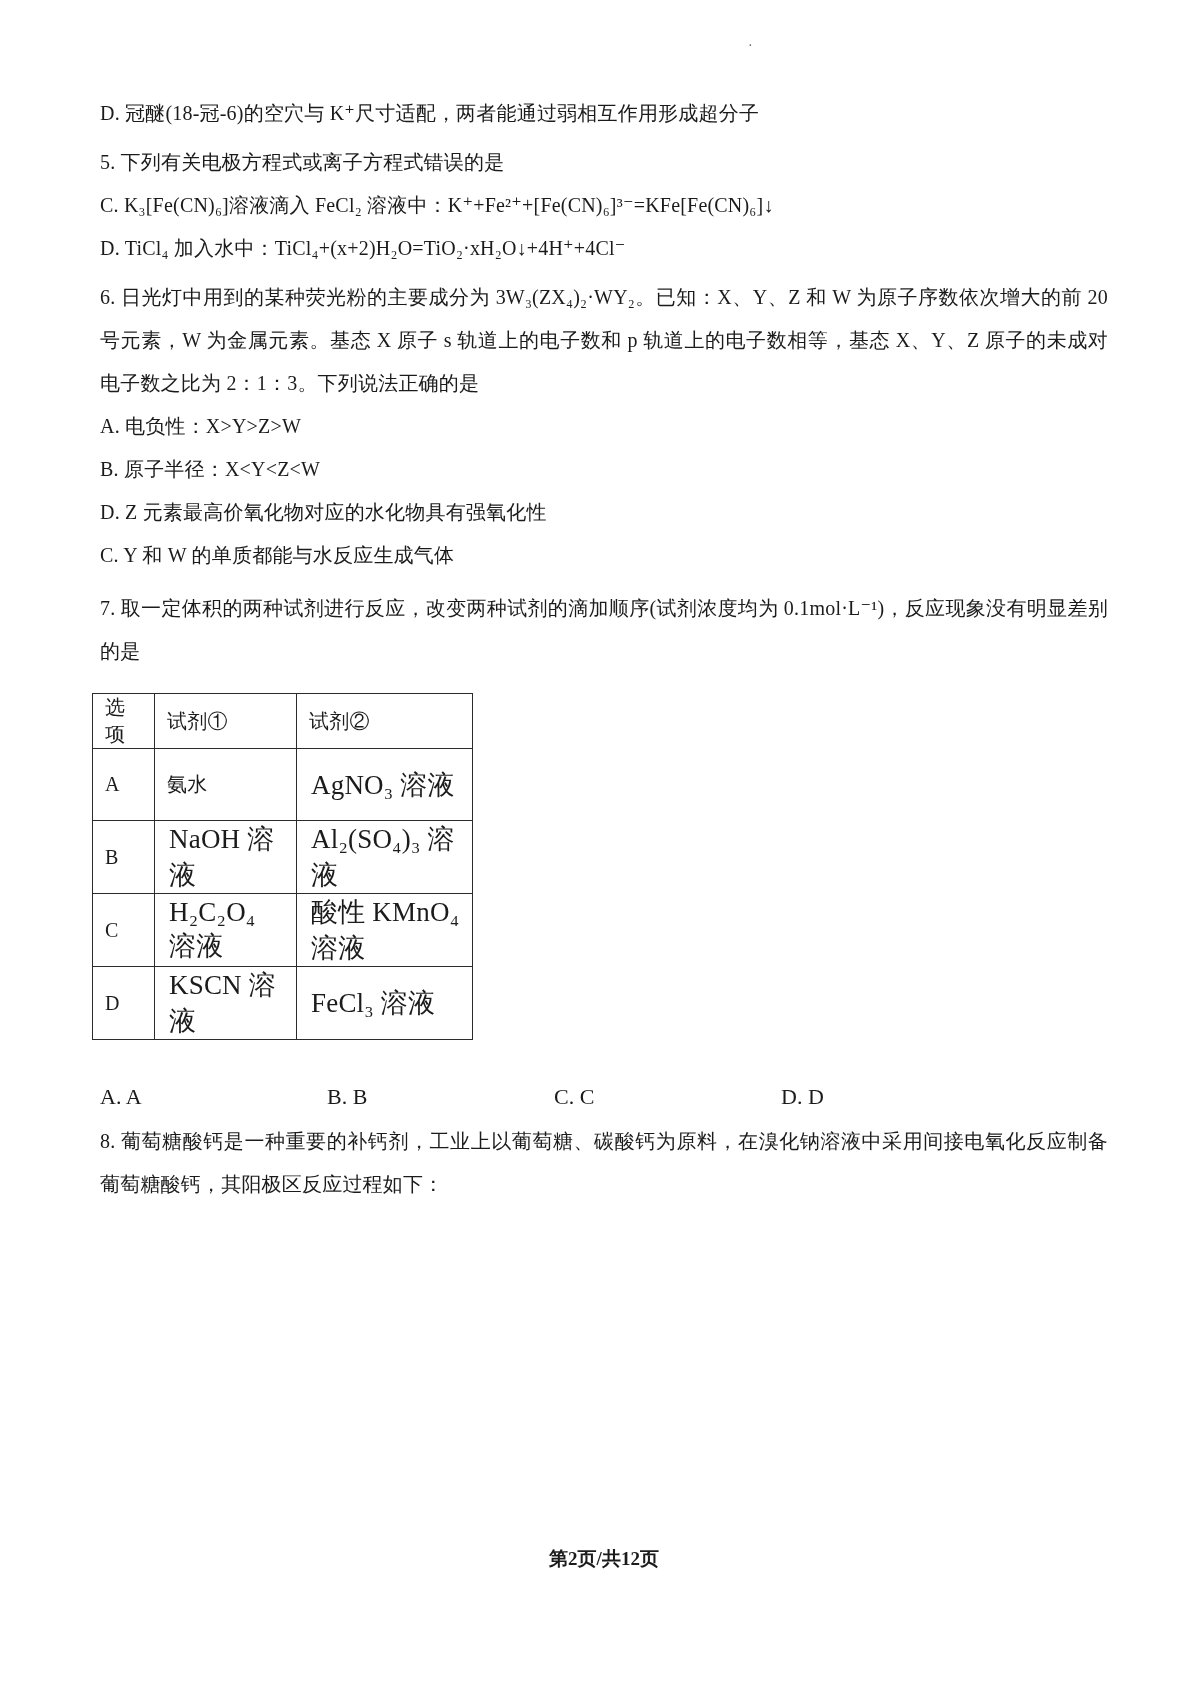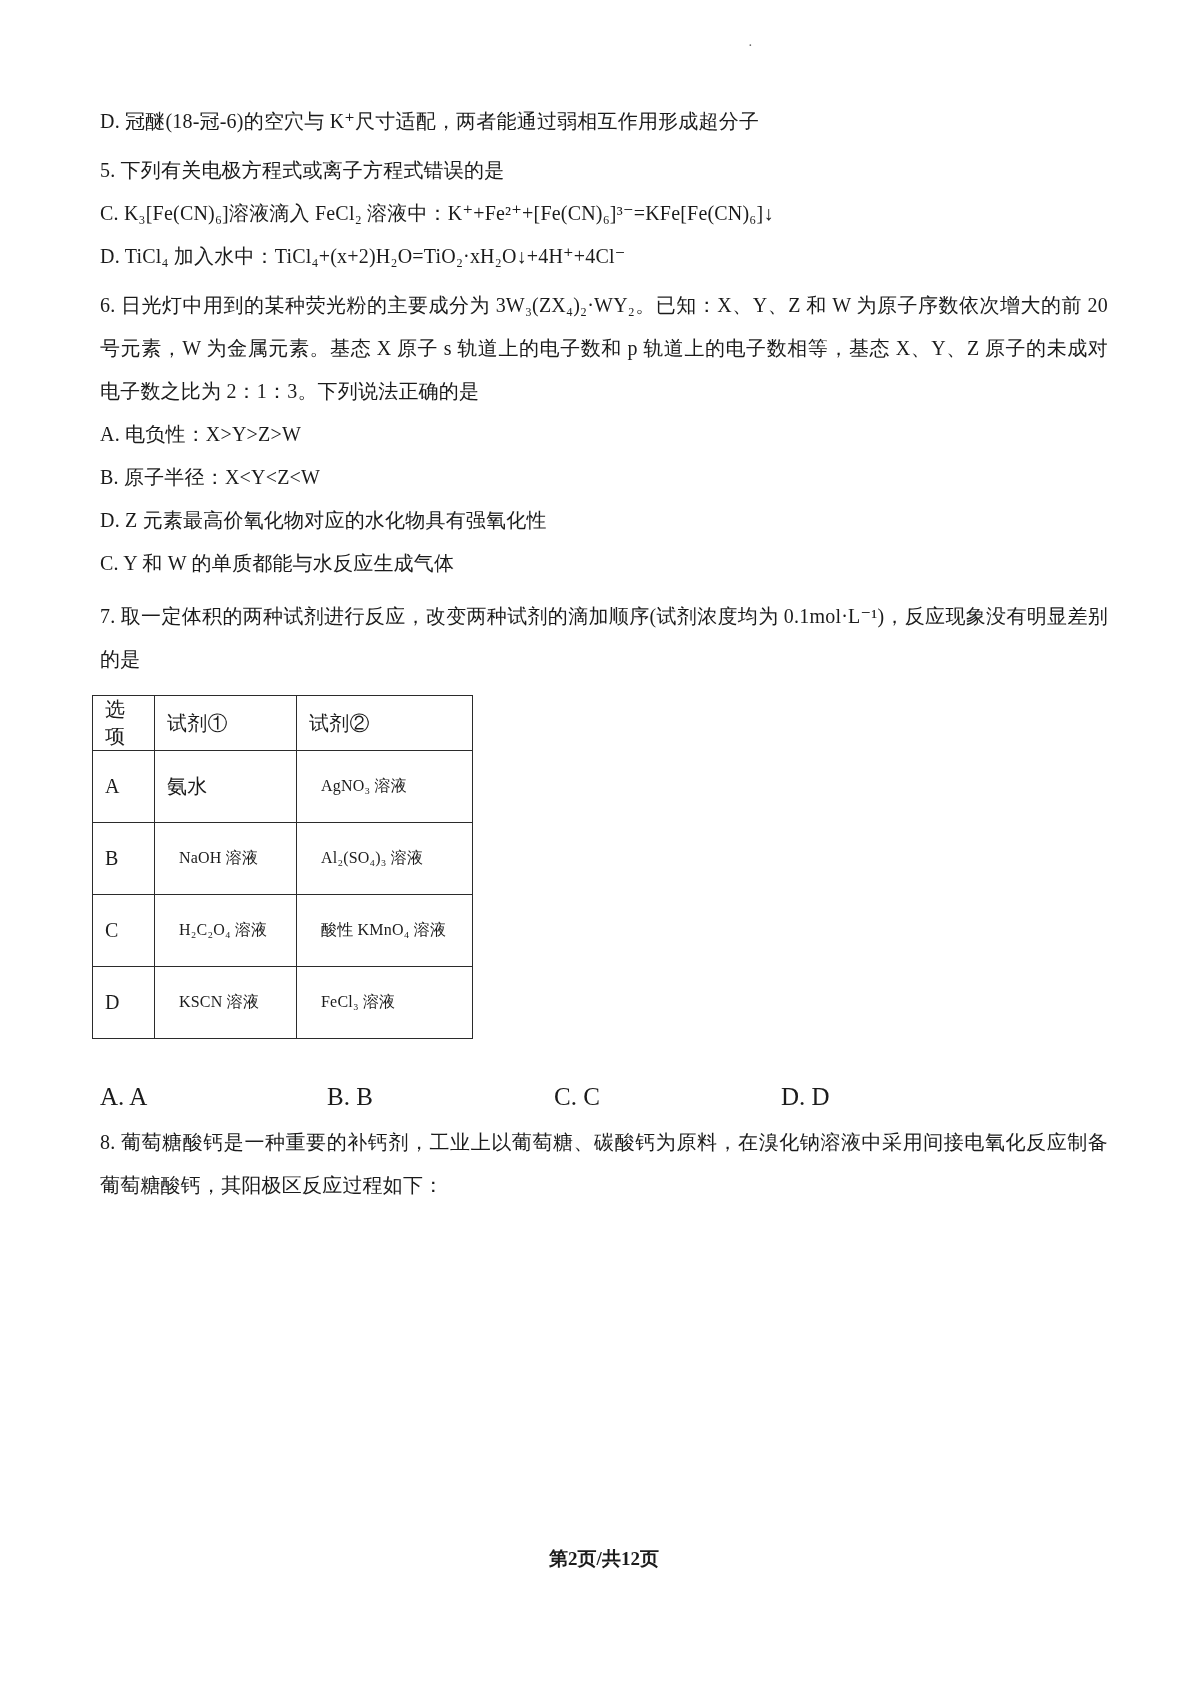--- a/index.html
+++ b/index.html
@@ -19,61 +19,61 @@
   .stray-dot {
     position: absolute;
     top: 38px;
     left: 748px;
     font-size: 14px;
     color: #666;
   }
 
   .content {
     position: absolute;
-    top: 100px;
+    top: 92px;
     left: 100px;
     width: 1008px;
   }
 
   .line {
     margin: 0;
     font-size: 20px;
     line-height: 2.15;
     text-align: justify;
     letter-spacing: 0.2px;
   }
 
   .gap-sm { margin-top: 6px; }
   .gap-md { margin-top: 10px; }
 
   table.reagent-table {
     border-collapse: collapse;
-    margin: 14px 0 0 -8px;
+    margin: 20px 0 0 -8px;
     table-layout: fixed;
   }
   .reagent-table th,
   .reagent-table td {
     border: 1.6px solid #2b2b2b;
     font-weight: normal;
     font-size: 20px;
     text-align: left;
     vertical-align: middle;
     padding: 0 12px;
     letter-spacing: 0.2px;
   }
   .reagent-table th { height: 55px; }
   .reagent-table td { height: 72px; }
   .col-option { width: 62px; }
   .col-r1 { width: 142px; }
   .col-r2 { width: 176px; }
-  .reagent-table td.chem-cell { font-size: 16px; padding-left: 24px; }
+  .reagent-table td.chem-cell { font-size: 27px; padding-left: 14px; }
 
   .answers-row {
     margin-top: 44px;
-    font-size: 25px;
+    font-size: 22px;
     display: flex;
   }
   .answers-row span {
     width: 227px;
     flex: 0 0 auto;
   }
 
   .footer {
     position: absolute;
     bottom: 126px;

